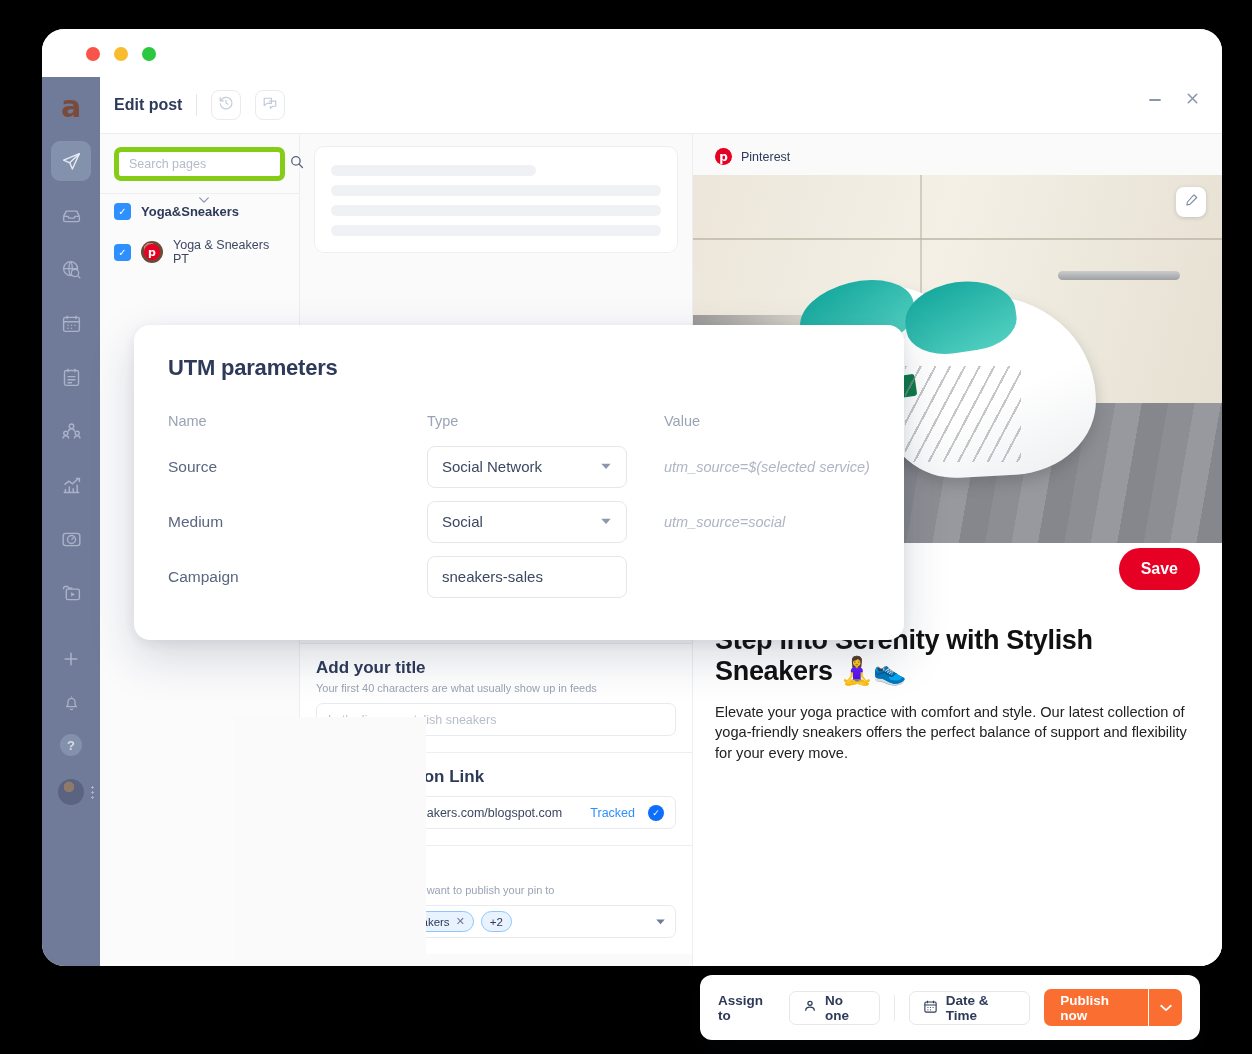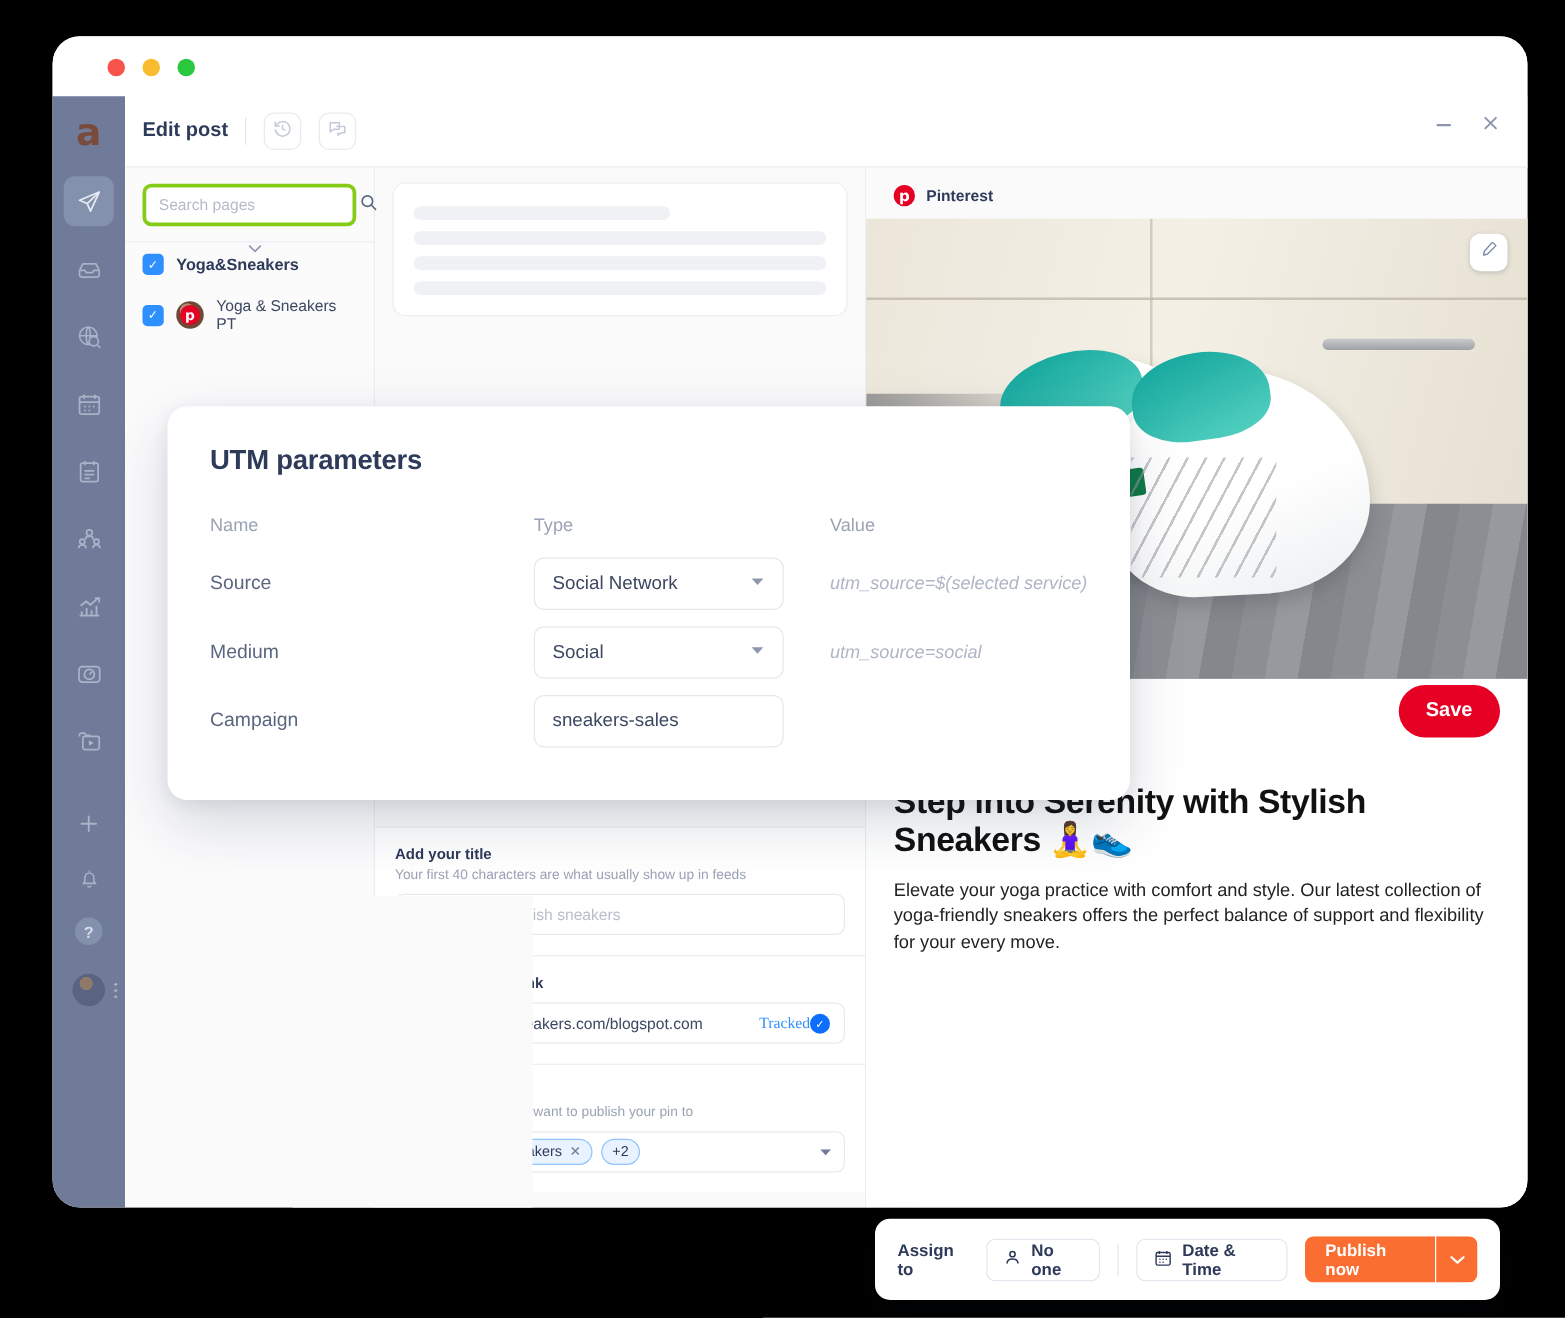--- a/index.html
+++ b/index.html
@@ -64,21 +64,21 @@
   }
   .panelhead {
     height:57px; display:flex; align-items:center; gap:8px;
     padding:0 16px; border-bottom:1px solid #eceef2;
     background:#fff;
   }
   .ph-title { font-size:13.5px; font-weight:700; color:#2e3a59; letter-spacing:.1px; }
   .collapse { color:#7d8aa8; font-size:14px; line-height:1; }
   .srchwrap { padding:13px 14px 10px 14px; }
   .srch {
-    height:34px; border:3px solid #84cc16; border-radius:7px; background:#fff;
+    height:34px; border:5px solid #84cc16; border-radius:7px; background:#fff;
     display:flex; align-items:center; padding:0 10px;
   }
   .srch input {
     border:0; outline:0; flex:1; font-size:12.5px; color:#5a6680;
     font-family:"Liberation Sans", sans-serif; background:transparent;
   }
   .srch input::placeholder { color:#b4bbc9; }
   .divline { height:1px; background:#eceef2; margin-top:2px; }
   .prow { display:flex; align-items:center; gap:10px; padding:9px 14px; }
   .cbx {
@@ -109,49 +109,49 @@
   .tagbtn { width:30px;height:30px;border:1px solid #e4e7ee;border-radius:8px;background:#fff;
             display:flex;align-items:center;justify-content:center;color:#8b96ad; }
   .postcard {
     margin:12px 14px 0 14px; background:#fff; border:1px solid #eceef2; border-radius:10px;
     padding:18px 16px 16px 16px;
   }
   .sk { height:11px; border-radius:6px; background:#f0f1f5; margin-bottom:9px; }
 
   .fieldblock { background:#fff; border-top:1px solid #eceef2; padding:14px 16px 16px 16px; }
   .fieldblock:first-of-type { border-top:0; }
-  .flabel { font-size:12px; font-weight:700; color:#2e3a59; }
+  .flabel { font-size:17px; font-weight:700; color:#2e3a59; }
   .fhint { font-size:11px; color:#9aa3b5; margin-top:4px; }
   .finput {
     margin-top:9px; height:33px; border:1px solid #e7eaf0; border-radius:7px; background:#fff;
     display:flex; align-items:center; padding:0 11px; font-size:12.5px; color:#3c4761;
   }
   .finput.ph { color:#b7bdca; }
-  .trackwrap { margin-left:auto; display:flex; align-items:center; gap:0;font-family:Liberation Serif, serif; }
+  .trackwrap { margin-left:auto; display:flex; align-items:center; gap:13px; }
   .tracked { color:#2e8fff; font-size:12.5px; }
   .tickcircle { width:16px;height:16px;border-radius:50%;background:#0d6efd;color:#fff;
                 font-size:9px;display:flex;align-items:center;justify-content:center; }
   .chips { margin-top:9px; height:33px; border:1px solid #e7eaf0; border-radius:7px; background:#fff;
            display:flex; align-items:center; padding:0 9px; gap:7px; }
   .chip { height:21px; border:1px solid #8fc4ff; background:#e9f3ff; border-radius:11px;
           display:flex; align-items:center; gap:6px; padding:0 8px; font-size:11.5px; color:#2e3a59; }
   .chip .x { color:#6f7b99; font-size:11px; }
   .chip.more { padding:0 8px; }
   .chipcaret { margin-left:auto; color:#6f7b99; font-size:9px; }
 
   
   .right { flex:1 1 auto; background:#fafafb; display:flex; flex-direction:column; }
   .righthead { height:57px; display:flex; align-items:center; padding:0 22px;
                border-bottom:1px solid #f0f1f4; }
   .righttitle { font-size:15px; font-weight:700; color:#2e3a59; }
   .netrow { display:flex; align-items:center; gap:9px; padding:14px 22px 10px 22px; }
   .netlogo { width:17px;height:17px;border-radius:50%;background:#e60023;color:#fff;
              font-size:12px;font-weight:700;display:flex;align-items:center;justify-content:center;
              font-family:"DejaVu Sans", sans-serif; }
-  .netname { font-size:12.5px; font-weight:700; color:#2e3a59; }
+  .netname { font-size:12.5px; font-weight:400; color:#2e3a59; }
   .previewcard { margin:0 0 0 0; background:#fff; flex:1 1 auto; }
   .photo {
     position:relative; height:368px; overflow:hidden;
     background:
       linear-gradient(to bottom, #e9e3d7 0 62%, #8f9196 62% 100%);
   }
   .photo .wall { position:absolute; inset:0 0 38% 0; background:linear-gradient(105deg,#ece6da,#f4f0e6 45%,#e6e0d2); }
   .photo .panelline { position:absolute; left:0; right:0; top:17%; height:2px; background:rgba(190,182,165,.75); }
   .photo .panelline2 { position:absolute; left:43%; top:0; bottom:38%; width:2px; background:rgba(190,182,165,.6); }
   .photo .handle { position:absolute; right:8%; top:26%; width:23%; height:9px; border-radius:5px;

